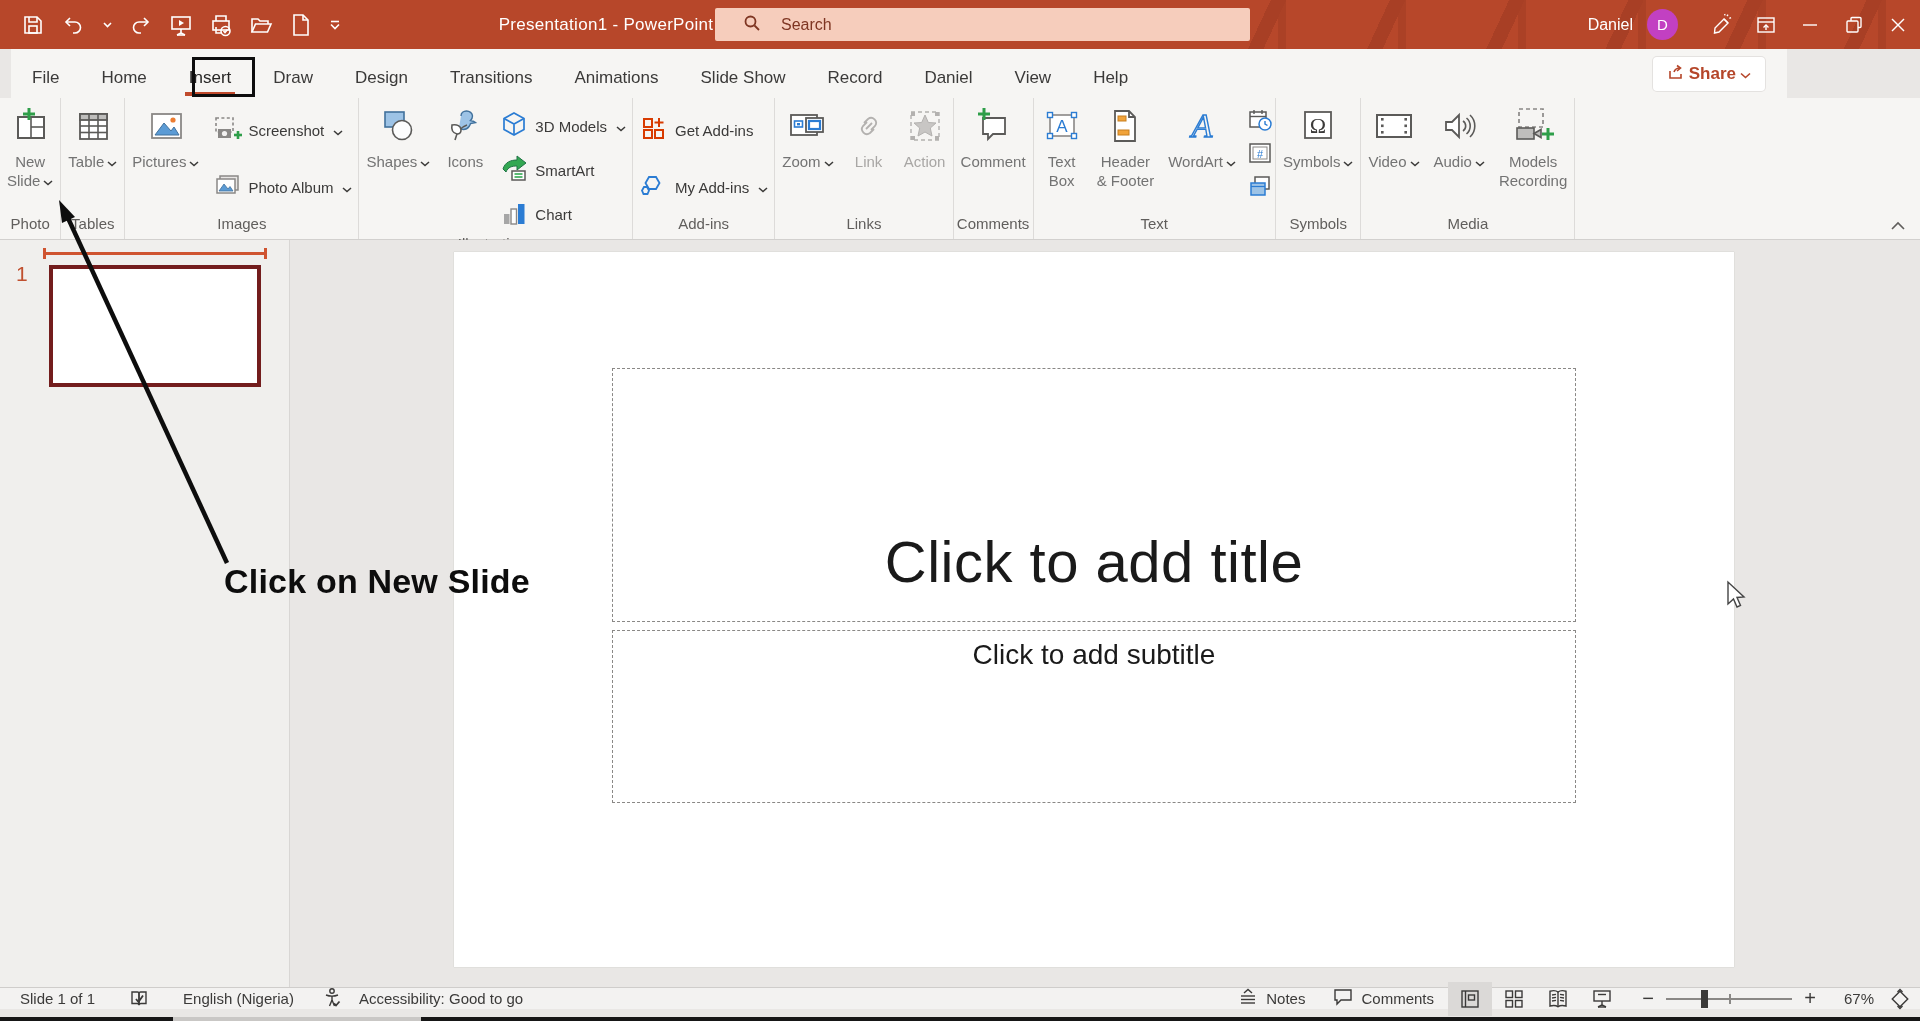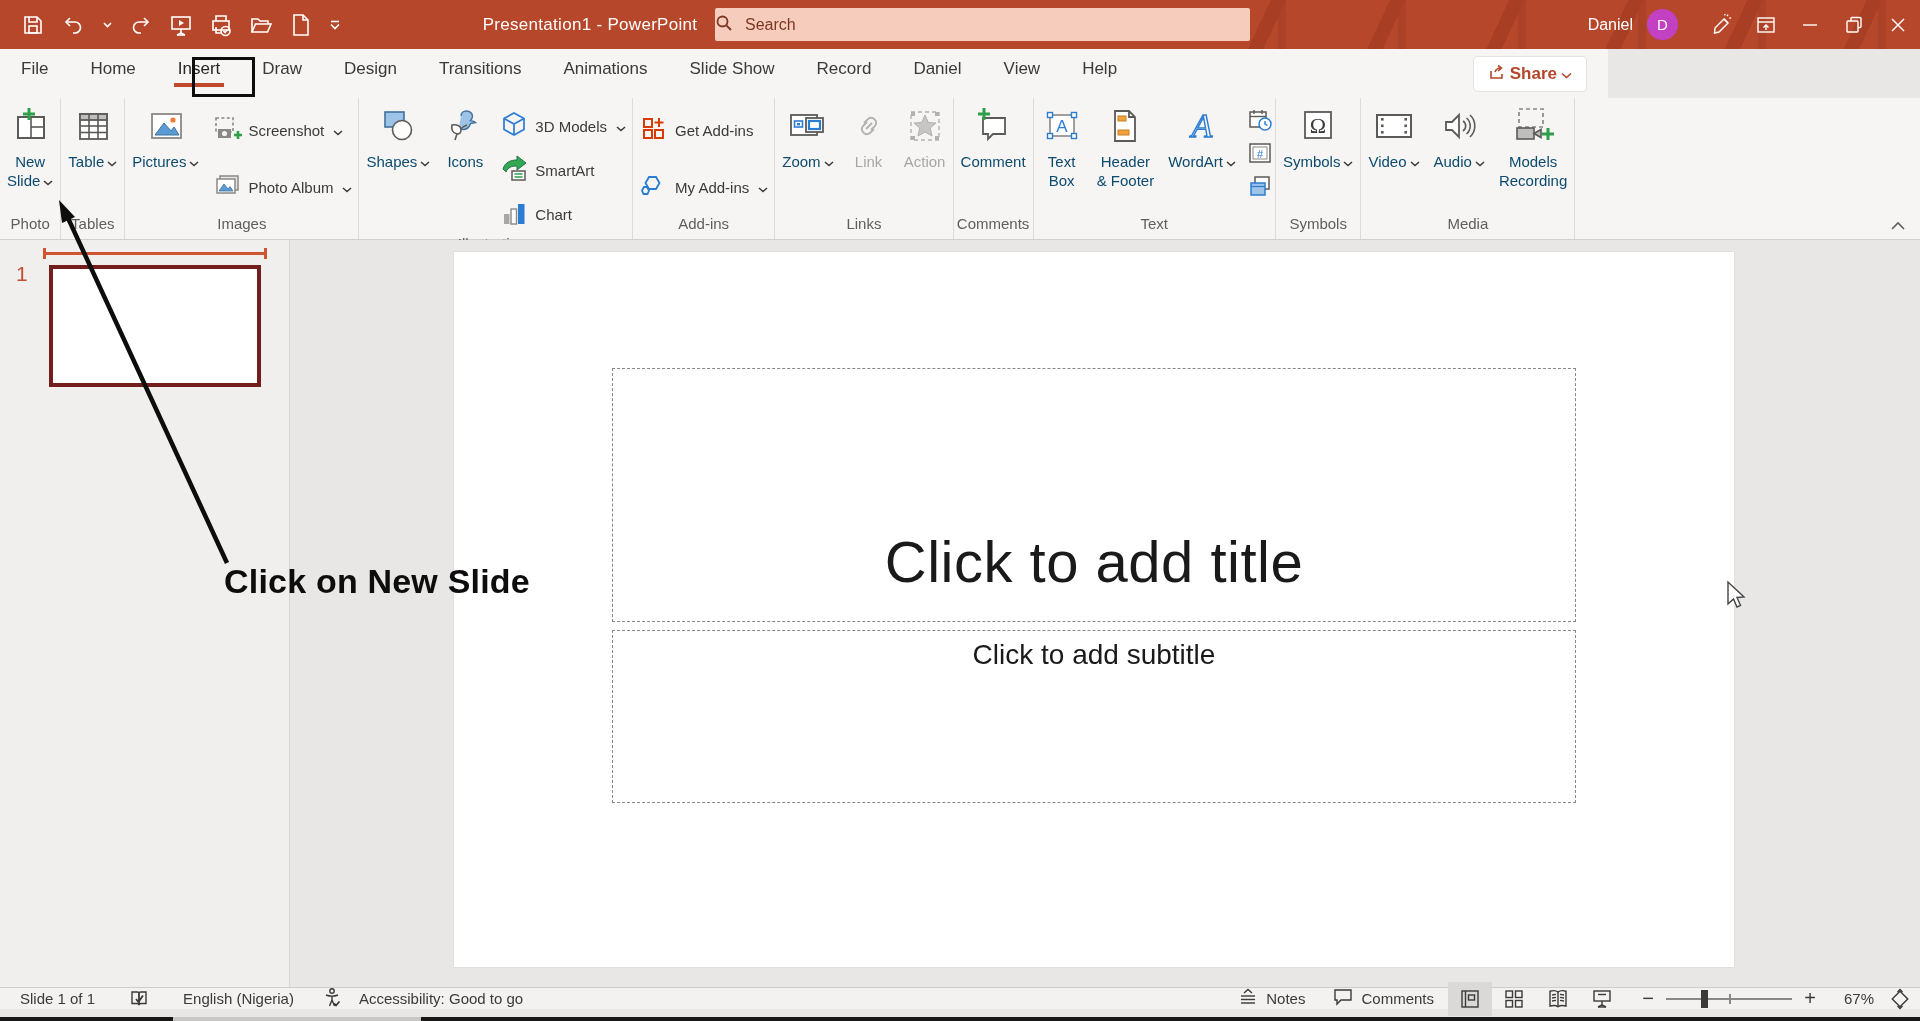--- a/index.html
+++ b/index.html
@@ -9,45 +9,45 @@
   
   .titlebar { position:absolute; left:0; top:0; width:1920px; height:49px; background:#b7472a; display:flex; align-items:center; color:#fff; overflow:hidden; }
   .tb-stripes { position:absolute; right:0; top:0; height:49px; width:700px; pointer-events:none; opacity:.55;
     background:
       repeating-linear-gradient(115deg, transparent 0 46px, #9c3a21 46px 60px, transparent 60px 108px),
       repeating-linear-gradient(90deg, transparent 0 58px, #a23d23 58px 66px, transparent 66px 120px);
   }
   .qat { display:flex; align-items:center; gap:14px; padding-left:20px; z-index:2; }
   .qat .qbtn { width:26px; height:26px; display:flex; align-items:center; justify-content:center; cursor:pointer; }
   .qat svg { stroke:#fff; fill:none; stroke-width:1.6; }
-  .tb-title { position:absolute; left:430px; width:320px; text-align:center; font-size:17px; letter-spacing:.3px; z-index:2; }
-  .searchbox { position:absolute; left:715px; top:8px; width:535px; height:33px; background:#f6cdbc; border-radius:2px; display:flex; align-items:center; gap:12px; color:#7e3522; font-size:16px; z-index:2; cursor:text; }
+  .tb-title { position:absolute; left:446px; width:320px; text-align:center; font-size:17px; letter-spacing:.3px; z-index:2; }
+  .searchbox { position:absolute; left:715px; top:8px; width:535px; height:33px; background:#f6cdbc; border-radius:2px; display:flex; align-items:center; gap:20px; padding-left:28px; color:#7e3522; font-size:16px; z-index:2; cursor:text; }
   .searchbox svg { stroke:#7e3522; fill:none; stroke-width:1.8; }
   .tb-right { position:absolute; right:0; top:0; height:49px; display:flex; align-items:center; gap:0; z-index:2; }
   .tb-user { font-size:16px; margin-right:14px; }
   .avatar { width:31px; height:31px; border-radius:50%; background:#c240c2; color:#fff; display:flex; align-items:center; justify-content:center; font-size:15px; margin-right:22px; cursor:pointer; }
   .tb-ico { width:44px; height:49px; display:flex; align-items:center; justify-content:center; cursor:pointer; }
   .tb-ico svg { stroke:#fff; fill:none; stroke-width:1.4; }
 
   
-  .tabrow { position:absolute; left:0; top:49px; width:1608px; height:49px; background:#f6f5f3; display:flex; align-items:flex-start; }
+  .tabrow { position:absolute; left:11px; top:49px; width:1776px; height:49px; background:#f6f5f3; display:flex; align-items:flex-end; }
   .tab { font-size:17px; color:#3b3a39; padding:10px 2px; margin:0 19px; cursor:pointer; position:relative; white-space:nowrap; }
   .tab.active { color:#272625; }
   .tab.active::after { content:""; position:absolute; left:-2px; right:-2px; bottom:2px; height:4px; background:#c04a2c; }
   .share-btn { position:absolute; right:22px; top:8px; height:34px; background:#fff; border-radius:4px; display:flex; align-items:center; gap:4px; padding:0 14px; color:#b5462a; font-size:17px; font-weight:bold; cursor:pointer; box-shadow:0 0 0 1px #e4e2e0; }
   .share-btn svg { stroke:#b5462a; fill:none; stroke-width:1.6; }
 
   
   .ribbon { position:absolute; left:0; top:98px; width:1920px; height:142px; background:#f6f5f3; border-bottom:1px solid #d2d0ce; display:flex; }
   .rgroup { position:relative; height:100%; border-right:1px solid #dddbd9; display:flex; flex-direction:column; }
   .rgroup-items { flex:1; display:flex; align-items:flex-start; justify-content:center; padding-top:2px; }
   .rgroup-label { text-align:center; font-size:15px; color:#605e5c; height:26px; line-height:22px; }
   .btn-large { display:flex; flex-direction:column; align-items:center; padding:4px 7px 0 7px; min-width:56px; cursor:pointer; border-radius:2px; }
   .btn-large .bl-icon { height:44px; display:flex; align-items:center; justify-content:center; }
-  .btn-large .bl-label { font-size:15px; color:#0c4a6e; text-align:center; line-height:19px; margin-top:4px; }
+  .btn-large .bl-label { font-size:15px; color:#737373; text-align:center; line-height:19px; margin-top:4px; }
   .btn-large.disabled { pointer-events:none; }
   .btn-large.disabled .bl-label { color:#a8a6a4; }
   .chev { display:inline-block; margin-left:3px; }
   .chev svg, .chev-solo svg { stroke:#3b3a39; fill:none; stroke-width:1.5; }
   .smallcol { display:flex; flex-direction:column; justify-content:flex-start; gap:7px; padding-top:8px; margin-left:4px; }
   .smallcol.spread { gap:20px; padding-top:12px;justify-content:space-between; }
   .btn-small { display:flex; align-items:center; gap:6px; font-size:15px; color:#3b3a39; cursor:pointer; padding:2px 6px 2px 2px; border-radius:2px; white-space:nowrap; }
   .iconcol { display:flex; flex-direction:column; gap:5px; padding-top:6px; margin-left:2px; }
   .btn-tiny { width:30px; height:28px; display:flex; align-items:center; justify-content:center; cursor:pointer; border-radius:2px; }
   .ribbon-collapse { position:absolute; right:14px; bottom:4px; cursor:pointer; }

